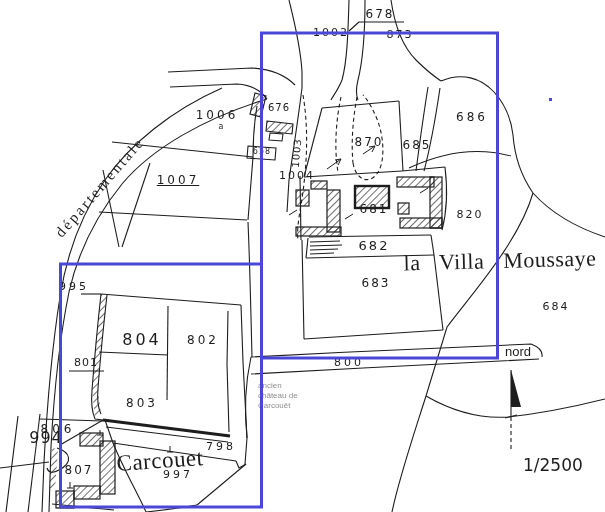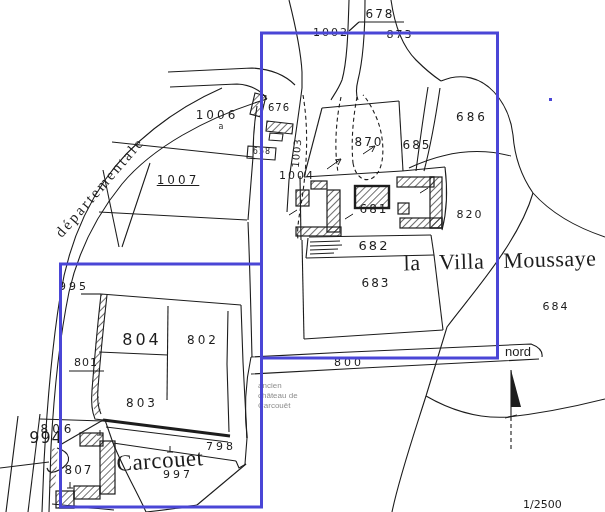--- a/index.html
+++ b/index.html
@@ -19,21 +19,21 @@
 <div id="stage">
 
   <div id="label-layer">
 
     <div class="lbl note" style="left:258px;top:381px;">
       <div>ancien</div>
       <div>château de</div>
       <div>Carcouët</div>
     </div>
     <div class="lbl" style="left:505px;top:345px;font-size:13px;font-family:'Liberation Sans',sans-serif;">nord</div>
-    <div class="lbl num" style="left:523px;top:499px;font-size:11px;">1/2500</div>
+    <div class="lbl num" style="left:523px;top:457px;font-size:17px;">1/2500</div>
   <div class="lbl num" style="left: 380px; top: 8px; font-size: 12px; letter-spacing: 2px; transform: translateX(-50%); text-align: center;">678</div>
       <div class="lbl num" style="left: 331px; top: 27px; font-size: 11px; letter-spacing: 2px; transform: translateX(-50%);">1002</div>
       <div class="lbl num" style="left: 400px; top: 29px; font-size: 11px; letter-spacing: 2px; transform: translateX(-50%);">873</div>
       <div class="lbl num" style="left: 217px; top: 109px; font-size: 12px; letter-spacing: 3px; transform: translateX(-50%);">1006</div>
       <div class="lbl num" style="left: 221px; top: 123px; font-size: 8px; transform: translateX(-50%);">a</div>
       <div class="lbl num" style="left: 279px; top: 103px; font-size: 10px; letter-spacing: 1px; transform: translateX(-50%);">676</div>
       <div class="lbl num" style="left: 297px; top: 148px; font-size: 10px; letter-spacing: 1px; transform: translateX(-50%) rotate(-85deg);">1003</div>
       <div class="lbl num" style="left: 262px; top: 148px; font-size: 8px; letter-spacing: 1px; transform: translateX(-50%);">658</div>
       <div class="lbl num" style="left: 178px; top: 174px; font-size: 12px; letter-spacing: 3px; transform: translateX(-50%); text-decoration: underline;">1007</div>
       <div class="lbl num" style="left: 270px; top: 170px; font-size: 11px; letter-spacing: 2px; transform: translateX(-50%); margin-left: 27px;">1004</div>

